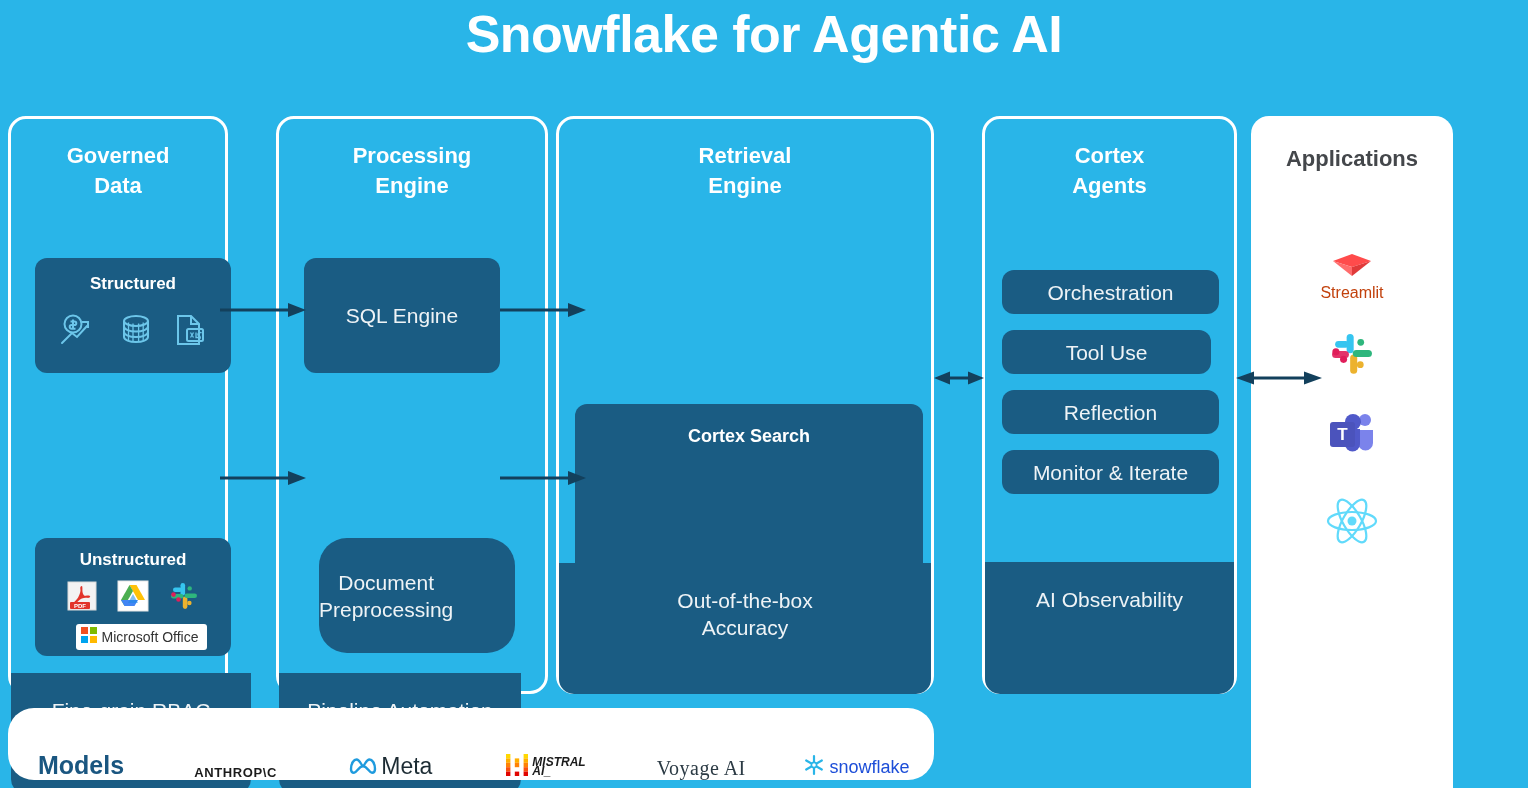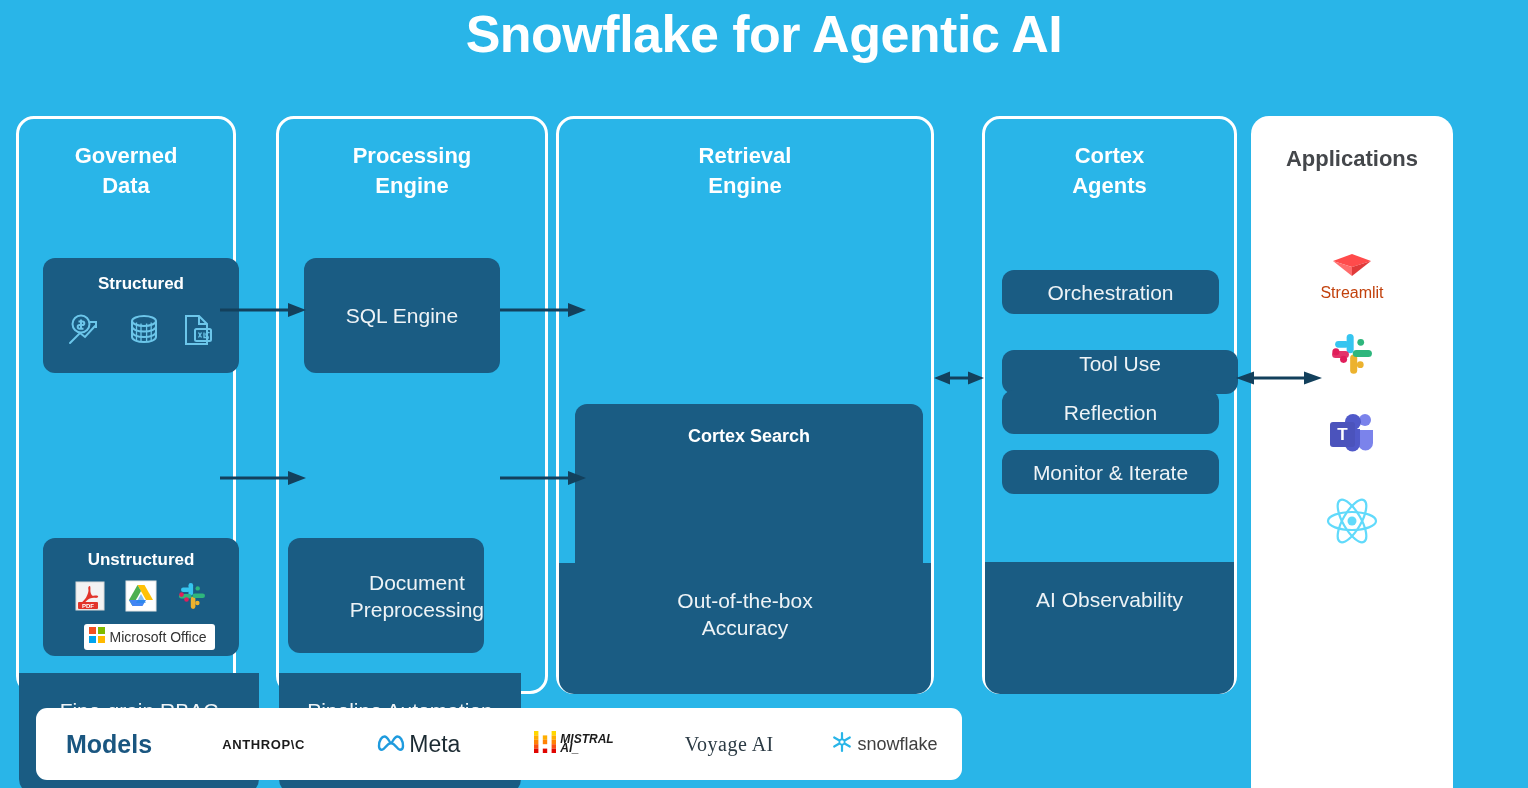--- a/index.html
+++ b/index.html
@@ -72,49 +72,49 @@
   .arrow { position: absolute; }
 
   
   .app-item { position: absolute; width: 100%; text-align: center; }
   .app-label { font-size: 16px; color: #c2410c; margin-top: 2px; }
 
   
   .models-bar {
     position: absolute;
     background: #ffffff;
-    border-radius: 11px;
-    display: flex; align-items: center; margin-left: 28px;
+    border-radius: 26px;
+    display: flex; align-items: flex-end;
   }
   .models-label {
     font-size: 25px; font-weight: bold; color: #1a5680;
     margin-left: 30px; width: 120px;
   }
   .model-logo { flex: 1; text-align: center; display: flex; justify-content: center; align-items: center; }
   .anthropic-txt { font-size: 13px; font-weight: bold; letter-spacing: 0.6px; color: #1b1b1b; }
   .meta-txt { font-size: 23px; color: #1c2b33; margin-left: 4px; }
   .mistral-txt { font-size: 12px; font-weight: bold; color: #1b1b1b; line-height: 9px; text-align: left; margin-left: 4px; font-style: italic; }
   .voyage-txt { font-size: 20px; color: #2b3a44; font-family: "Liberation Serif", serif; letter-spacing: 0.5px; }
-  .snowflake-txt { font-size: 18px; color: #404040; margin-left: 4px; }
+  .snowflake-txt { font-size: 18px; color: #1d4ed8; margin-left: 4px; }
 
   .ms-office {
     background: #ffffff; border-radius: 3px;
     display: inline-flex; align-items: center; gap: 5px;
     padding: 3px 8px 3px 5px;
   }
   .ms-office-txt { font-size: 14px; color: #333333; }
 </style>
 </head>
 <body>
 
 <div id="root">
 
   <div class="title">Snowflake for Agentic AI</div>
 
-  <div class="col" style="left:16px; top:116px; width:220px; height:578px;">
+  <div class="col" style="left:8px; top:116px; width:220px; height:578px;">
     <div class="col-title">Governed
 Data</div>
 
     <div class="panel rounded" style="left:24px; top:139px; width:196px; height:115px;">
       <div class="panel-title" style="margin-top:16px;">Structured</div>
       <div class="icon-row" style="margin-top:18px;">
         <span>
           <svg width="38" height="34" viewBox="0 0 38 34">
               <g fill="none" stroke="#6cc6ea" stroke-width="2">
             <circle cx="14" cy="11" r="8.5"></circle>
@@ -203,21 +203,21 @@
   </div>
 
   <div class="col" style="left:276px; top:116px; width:272px; height:578px;">
     <div class="col-title">Processing
 Engine</div>
 
     <div class="panel rounded" style="left:25px; top:139px; width:196px; height:115px; display:flex; align-items:center; justify-content:center;">
       <div class="panel-big" style="white-space:pre-line;">SQL Engine</div>
     </div>
 
-    <div class="panel rounded" style="left:9px; top:419px; width:196px; height:115px; display:flex; align-items:center; justify-content:flex-end;">
+    <div class="panel rounded" style="left:40px; top:419px; width:196px; height:115px; display:flex; align-items:center; justify-content:flex-start;border-radius:28px;">
       <div class="panel-big" style="white-space:pre-line;">Document
 Preprocessing</div>
     </div>
 
     <div class="panel bottom" style="left:0px; top:554px; width:242px; height:121px;">
       <div class="panel-big" style="margin-top:24px;">Pipeline Automation</div>
       <div class="panel-big" style="margin-top:27px;">Data Observability</div>
     </div>
   </div>
 
@@ -236,21 +236,21 @@
     </div>
   </div>
 
   <div class="col" style="left:982px; top:116px; width:255px; height:578px;">
     <div class="col-title">Cortex
 Agents</div>
 
     <div class="panel rounded" style="left:17px; top:151px; width:217px; height:44px; display:flex; align-items:center; justify-content:center;">
       <span class="panel-big">Orchestration</span>
     </div>
-    <div class="panel rounded" style="left:17px; top:211px; width:236px; height:44px; display:flex; align-items:flex-start; justify-content:center;margin-top:20px;">
+    <div class="panel rounded" style="left:17px; top:211px; width:209px; height:44px; display:flex; align-items:center; justify-content:center;">
       <span class="panel-big">Tool Use</span>
     </div>
     <div class="panel rounded" style="left:17px; top:271px; width:217px; height:44px; display:flex; align-items:center; justify-content:center;">
       <span class="panel-big">Reflection</span>
     </div>
     <div class="panel rounded" style="left:17px; top:331px; width:217px; height:44px; display:flex; align-items:center; justify-content:center;">
       <span class="panel-big">Monitor &amp; Iterate</span>
     </div>
 
     <div class="panel bottom" style="left:0px; top:443px; width:249px; height:132px;">

